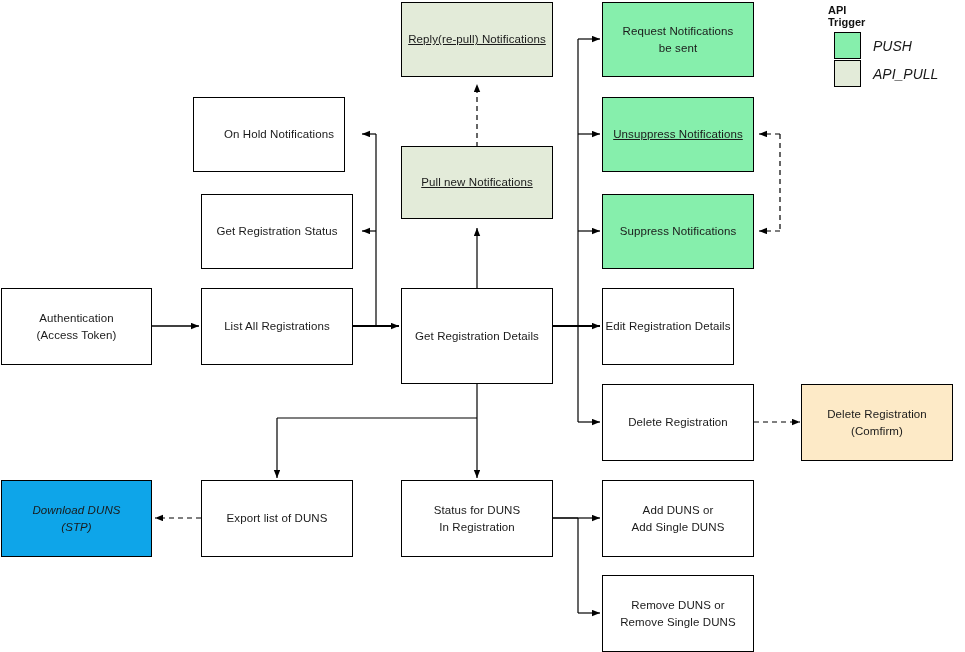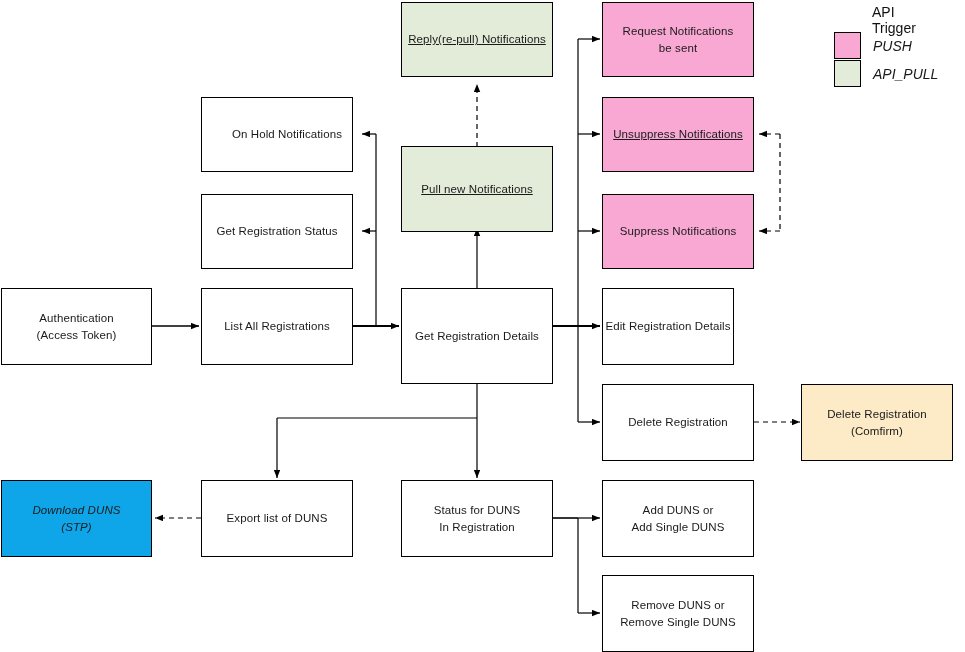--- a/index.html
+++ b/index.html
@@ -21,28 +21,28 @@
     align-items:center;
     justify-content:center;
     text-align:center;
     font-size:11.5px;
     color:#1a1a1a;
     line-height:1.45;
     letter-spacing:.1px;
     z-index:2;
   }
   .node span{display:block;}
-  .fill-push{background:#f9a8d4;}
+  .fill-push{background:#86efac;}
   .fill-pull{background:#e3ebd9;text-decoration:underline;}
   .fill-confirm{background:#fdeac7;}
   .fill-stp{background:#0ea5e9;font-style:italic;}
   .legend{position:absolute;z-index:3;}
   .legend-title{
-    position:absolute;left:872px;top:4px;
-    font-size:14px;font-weight:normal;color:#111;
+    position:absolute;left:828px;top:4px;
+    font-size:11px;font-weight:bold;color:#111;
   }
   .swatch{
     position:absolute;width:27px;height:27px;
     border:1px solid #000;box-sizing:border-box;
   }
   .legend-label{
     position:absolute;font-size:14px;color:#1a1a1a;font-style:italic;
   }
 </style>
 </head>
@@ -122,37 +122,37 @@
     <span>
       <span>Authentication</span>
       <span>(Access Token)</span>
     </span>
   </div>
 
   <div class="node" style="left:201px;top:288px;width:152px;height:77px;">
     <span>List All Registrations</span>
   </div>
 
-  <div class="node" style="left:201px;top:97px;width:152px;height:75px;padding-left:20px;">
+  <div class="node" style="left:193px;top:97px;width:152px;height:75px;padding-left:20px;">
     <span>On Hold Notifications</span>
   </div>
 
   <div class="node" style="left:201px;top:194px;width:152px;height:75px;">
     <span>Get Registration Status</span>
   </div>
 
   <div class="node" style="left:401px;top:288px;width:152px;height:96px;">
     <span>Get Registration Details</span>
   </div>
 
   <div class="node fill-pull" style="left:401px;top:2px;width:152px;height:75px;">
     <span>Reply(re-pull) Notifications</span>
   </div>
 
-  <div class="node fill-pull" style="left:401px;top:146px;width:152px;height:86px;">
+  <div class="node fill-pull" style="left:401px;top:146px;width:152px;height:73px;">
     <span>Pull new Notifications</span>
   </div>
 
   <div class="node fill-push" style="left:602px;top:2px;width:152px;height:75px;">
     <span>
       <span>Request Notifications</span>
       <span>be sent</span>
     </span>
   </div>
 

